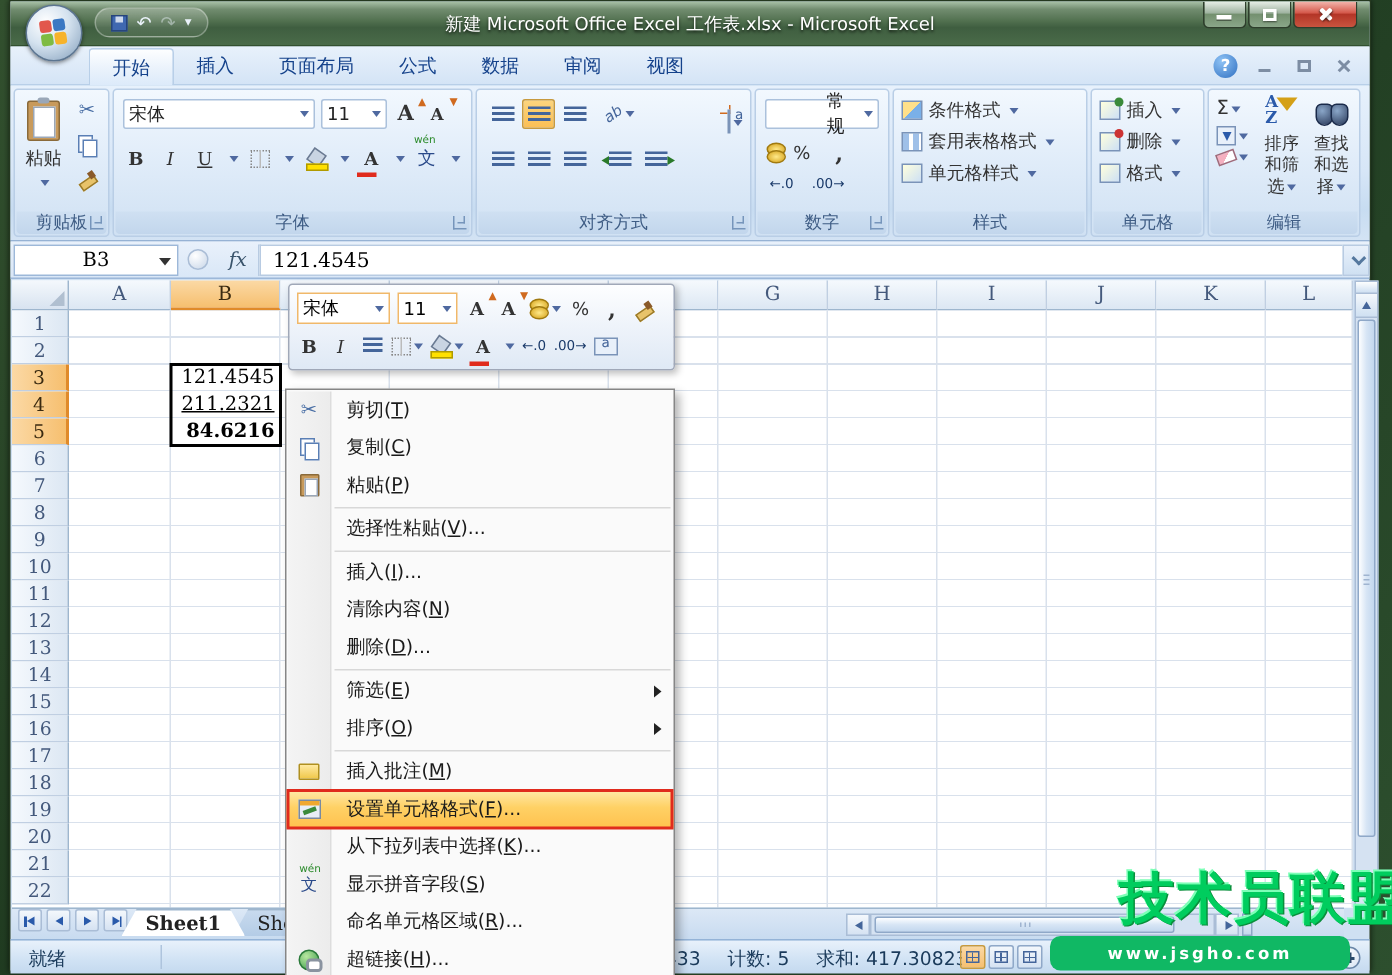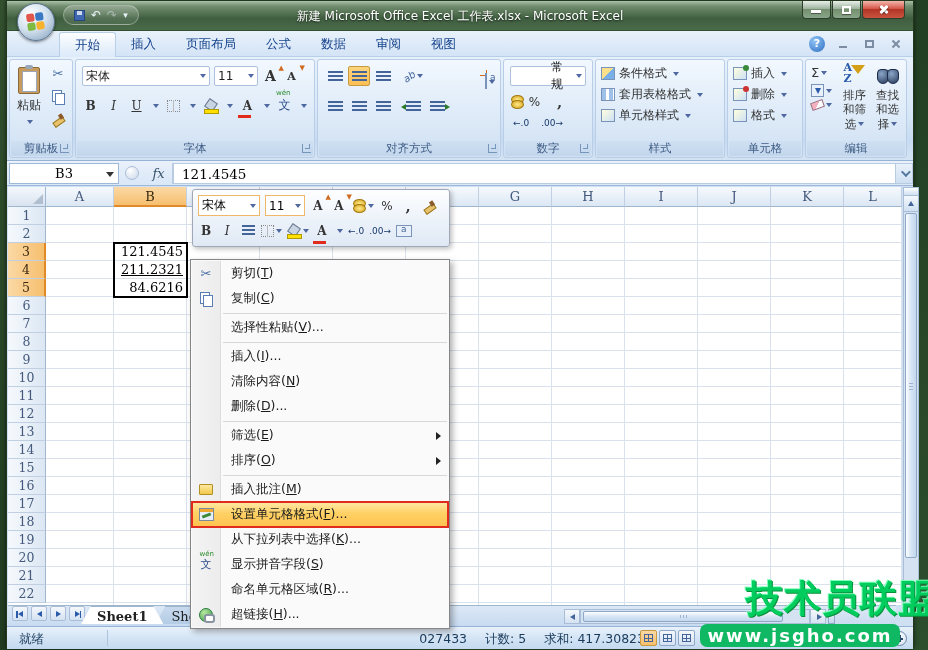--- a/index.html
+++ b/index.html
@@ -287,21 +287,21 @@
     linear-gradient(to right, transparent 3px, #44659a 3px 4px, transparent 4px),
     linear-gradient(to bottom, transparent 3px, #44659a 3px 4px, transparent 4px); }
   #zoomplus { position:absolute; right:6px; top:4px; width:15px; height:15px; border-radius:50%; border:1px solid #6a86a8; background:radial-gradient(circle at 35% 30%,#fff,#d5e2f2); }
   #zoomplus::before { content:""; position:absolute; left:3px; top:6px; width:7px; height:1.5px; background:#2a4a6a; }
   #zoomplus::after { content:""; position:absolute; left:6px; top:3px; width:1.5px; height:7px; background:#2a4a6a; }
 
   
   #wm1 { position:absolute; left:746px; top:574px; z-index:90; font-size:37px; font-weight:bold; letter-spacing:1px;
     color:#00cd5e; text-shadow:1px 1px 0 #0a8f3c, -1px -1px 0 #7dffb7; white-space:nowrap; }
   #wm2 { position:absolute; left:700px; top:624px; z-index:91; width:200px; height:23px; background:#10b864; border-radius:7px;
-    color:#fff; font-weight:bold; font-size:18px; letter-spacing:2px; text-align:center; line-height:23px; }
+    color:#fff; font-weight:bold; font-size:11px; letter-spacing:2px; text-align:center; line-height:23px; }
 </style>
 </head>
 <body>
 
 <div id="win">
 
   <div id="titlebar">
     <div id="office-btn">
       <div id="office-logo">
         <i class="o1"></i>
@@ -612,21 +612,21 @@
         <div class="gridcol" style="left: 287px; width: 73px;"></div>
         <div class="gridcol" style="left: 360px; width: 73px;"></div>
         <div class="gridcol" style="left: 433px; width: 73px;"></div>
         <div class="gridcol" style="left: 506px; width: 73px;"></div>
         <div class="gridcol" style="left: 579px; width: 73px;"></div>
         <div class="gridcol" style="left: 652px; width: 73px;"></div>
         <div class="gridcol" style="left: 725px; width: 73px;"></div>
         <div class="gridcol" style="left: 798px; width: 58px;"></div>
         <div class="cellval" style="left: 68px; width: 73px; top: 36px;">121.4545</div>
         <div class="cellval" style="left: 68px; width: 73px; top: 54px; text-decoration: underline;">211.2321</div>
-        <div class="cellval" style="left: 68px; width: 73px; top: 72px;">84.6216</div>
+        <div class="cellval" style="left: 68px; width: 73px; top: 72px; font-weight: bold;">84.6216</div>
         <div id="selbox" style="left: 67px; top: 35px; width: 75px; height: 56px;"></div>
       </div>
     <div id="vscroll">
       <div class="vs-split"></div>
       <div class="vs-btn up"></div>
       <div class="vs-thumb"></div>
       <div class="vs-btn down"></div>
     </div>
   </div>
 
@@ -687,20 +687,26 @@
         <span class="mic">
           <span class="scissors-g">✂</span>
         </span>
         <span class="mlabel">剪切(<u>T</u>)</span>
       </div>
       <div class="mrow">
         <span class="mic">
           <span class="copy-ic"></span>
         </span>
         <span class="mlabel">复制(<u>C</u>)</span>
+      </div>
+      <div class="mrow">
+        <span class="mic">
+          <span class="mi-paste"></span>
+        </span>
+        <span class="mlabel">粘贴(<u>P</u>)</span>
       </div>
       <div class="msep"></div>
       <div class="mrow">
         <span class="mlabel">选择性粘贴(<u>V</u>)...</span>
       </div>
       <div class="msep"></div>
       <div class="mrow">
         <span class="mlabel">插入(<u>I</u>)...</span>
       </div>
       <div class="mrow">

